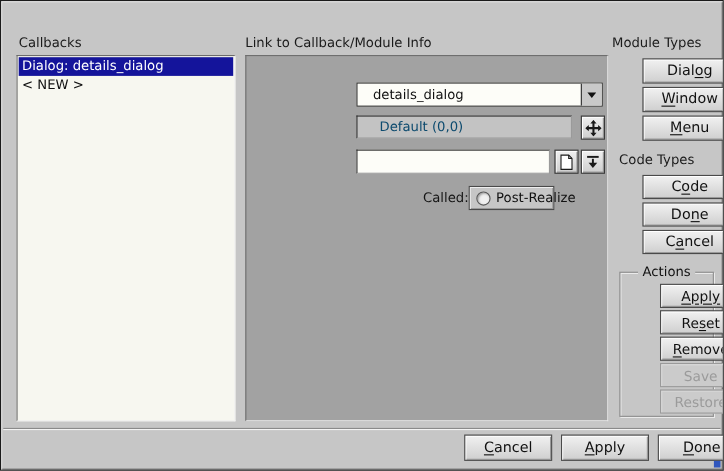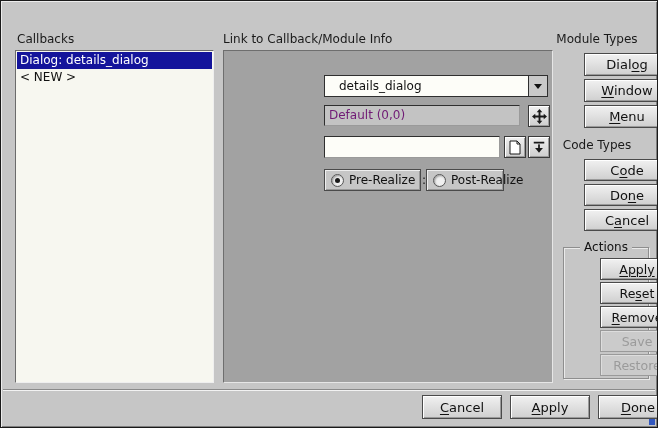--- a/index.html
+++ b/index.html
@@ -34,21 +34,21 @@
     border:1px solid;border-color:#6b6b6b #efefef #efefef #6b6b6b;padding:1px;overflow:hidden;}
   .list-item{height:17px;line-height:17px;padding-left:3px;white-space:nowrap;color:#111;}
   .list-item.selected{background:var(--selection,#14149b);color:#fff;}
 
   
   .panel{position:absolute;left:222px;top:49px;width:330px;height:333px;background:var(--panel,#a2a2a2);
     border:1px solid;border-color:#6e6e6e #e6e6e6 #e6e6e6 #6e6e6e;}
   .flabel{position:absolute;right:231px;text-align:right;white-space:nowrap;color:#151515;}
 
   .tfield{position:absolute;background:#fdfdf8;border:1px solid;border-color:#2f2f2f #9a9a9a #9a9a9a #2f2f2f;
-    font:12px "DejaVu Sans","Liberation Sans",sans-serif;padding:0 4px;color:#701a75;}
+    font:12px "DejaVu Sans","Liberation Sans",sans-serif;padding:0 20px;color:#0c4a6e;}
   .tfield.readonly{background:#c3c3c3;line-height:19px;}
 
   .combo{position:absolute;left:323px;top:74px;width:224px;height:22px;display:flex;
     border:1px solid #2f2f2f;background:#fdfdf8;}
   .combo input{flex:1;min-width:0;border:none;background:transparent;outline:none;
     font:12px "DejaVu Sans","Liberation Sans",sans-serif;padding:0 14px;color:#111;}
   .combo-arrow{width:19px;border-left:1px solid #2f2f2f;background:#c9c9c9;
     display:flex;align-items:center;justify-content:center;}
   .combo-arrow::after{content:"";border-left:4px solid transparent;border-right:4px solid transparent;
     border-top:5px solid #111;}
@@ -129,24 +129,20 @@
   </button>
   <button class="sbtn" style="left:527px;top:135px;">
     <svg width="14" height="14" viewBox="0 0 16 16">
       <rect x="2" y="2" width="12" height="2" fill="#1a1a1a"></rect>
       <rect x="7" y="5" width="2" height="5" fill="#1a1a1a"></rect>
       <path d="M3.5 9 H12.5 L8 14.5 Z" fill="#1a1a1a"></path>
     </svg>
   </button>
 
   <div class="flabel" style="top:172px;">Called:</div>
-  <div class="radio-box" style="left:323px;top:168px;width:97px;">
-    <span class="radio checked"></span>
-    <span>Pre-Realize</span>
-  </div>
   <div class="radio-box" style="left:425px;top:168px;width:78px;">
     <span class="radio"></span>
     <span>Post-Realize</span>
   </div>
 
   <div class="section-label" style="left:546px;top:31px;width:100px;text-align:center;">Module Types</div>
   <button class="btn mtype" style="top:52px;"><span>D</span><span>i</span><span>a</span><span>l</span><span class="mn">o</span><span>g</span></button>
   <button class="btn mtype" style="top:78px;"><span class="mn">W</span><span>i</span><span>n</span><span>d</span><span>o</span><span>w</span></button>
   <button class="btn mtype" style="top:104px;"><span class="mn">M</span><span>e</span><span>n</span><span>u</span></button>
 

